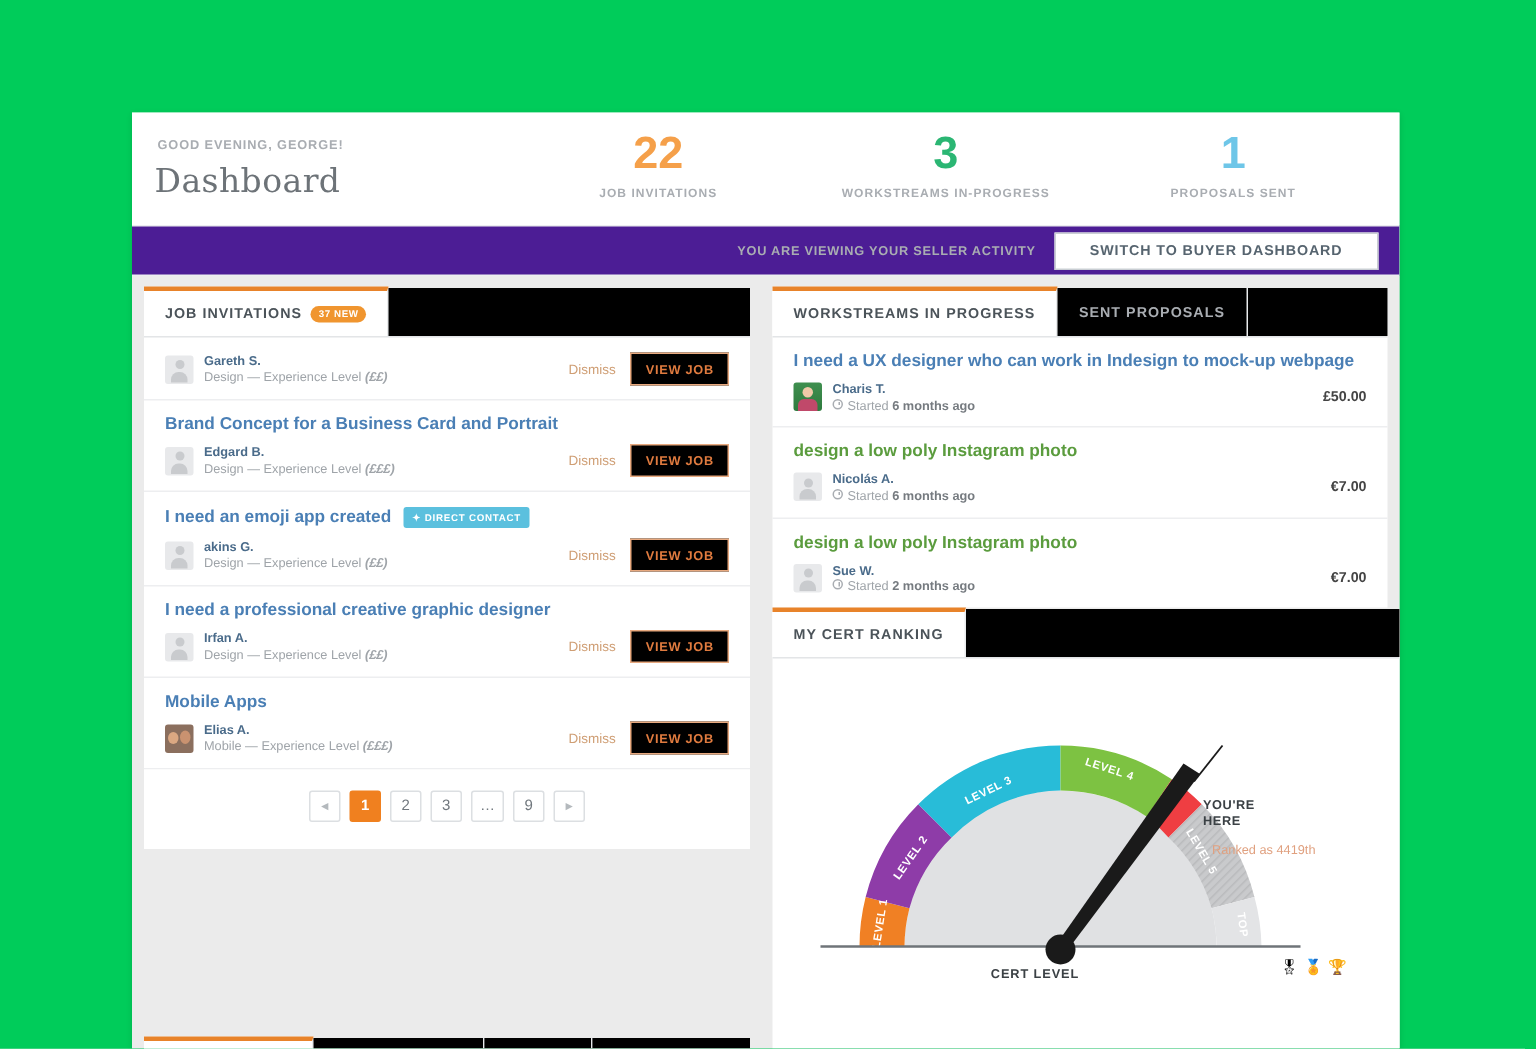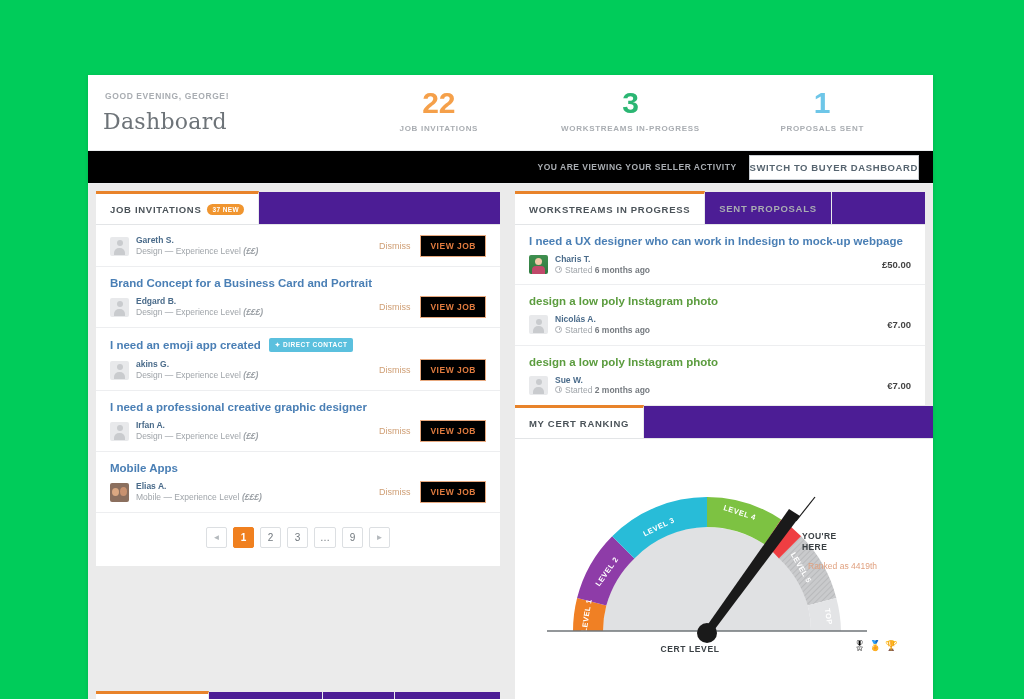--- a/index.html
+++ b/index.html
@@ -34,39 +34,39 @@
   .stats { position:absolute; left:255px; top:10px; width:575px; display:flex; }
   .stat { flex:1; text-align:center; }
   .stat .num { font-size:30px; font-weight:700; line-height:36px; }
   .stat .lbl { font-size:8px; letter-spacing:.7px; color:#a9adb2; font-weight:600; margin-top:3px;}
   .stat.s1 .num { color:#f5a04a; }
   .stat.s2 .num { color:#2bb673; }
   .stat.s3 .num { color:#6ec6e8; }
 
   .subbar {
     position:absolute; left:0; top:75px; width:845px; height:34px;
-    background:#000000; border-top:1px solid #eceef0; border-bottom:1px solid #eceef0;
+    background:#4c1d95; border-top:1px solid #eceef0; border-bottom:1px solid #eceef0;
     display:flex; align-items:center; justify-content:flex-end; padding-right:14px;
   }
   .subbar .note { font-size:8.5px; letter-spacing:.5px; color:#a9adb2; font-weight:600; margin-right:12px; }
   .switch-btn {
     border:1px solid #c9ced3; background:#fff; color:#56646f;
     font-size:9.5px; font-weight:700; letter-spacing:.6px;
-    padding:6px 0; cursor:pointer;
+    padding:6px 23px; cursor:pointer;
   }
 
   .body-area { position:absolute; left:0; top:109px; width:845px; height:515px; background:#ebebeb; }
 
   
   .panel { position:absolute; background:#fff; }
   .tabs { display:flex; height:33px; border-bottom:1px solid #e3e5e7; background:#fbfbfb;}
   .tab {
     display:flex; align-items:center; padding:0 14px;
     font-size:9.5px; font-weight:700; letter-spacing:.7px; color:#a9adb2;
-    border-right:1px solid #e9ebed; background:#4c1d95; cursor:pointer; position:relative;
+    border-right:1px solid #e9ebed; background:#000000; cursor:pointer; position:relative;
   }
   .tab.active { background:#fff; color:#4b5359; border-top:3px solid #e8832a; margin-top:-1px; }
   .tab.filler { flex:1; border-right:none; cursor:default; }
   .badge-new {
     background:#f0952f; color:#fff; font-size:6.5px; font-weight:700;
     padding:2px 5px; border-radius:8px; margin-left:6px; letter-spacing:.4px;
   }
 
   
   .job-row { padding:10px 14px 9px 14px; border-bottom:1px solid #edeef0; }

